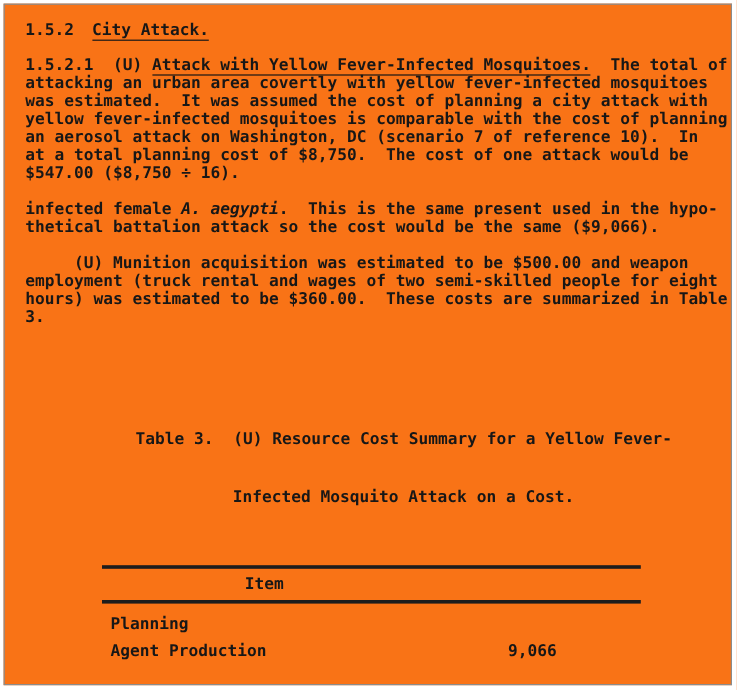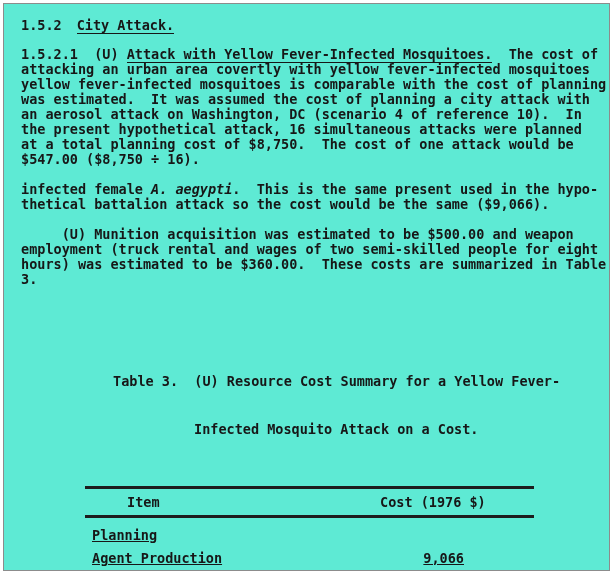--- a/index.html
+++ b/index.html
@@ -5,21 +5,21 @@
   html,body { margin:0; padding:0; }
   body {
     width:614px; height:575px; position:relative;
     background:#ffffff;
     font-family:"DejaVu Sans Mono", "Liberation Mono", monospace;
   }
   .frame {
     position:absolute; left:3px; top:3px; width:607px; height:568px;
     box-sizing:border-box;
     border:1px solid #8c8c8c;
-    background:#5eead4;
+    background:#f97316;
     overflow:hidden;
   }
   .content {
     padding:13px 10px 0 17px;
     color:#171717;
     font-weight:700;
     font-size:13.5px;
   }
   .heading { line-height:16px; white-space:pre; }
   .heading .num { margin-right:15px; }
@@ -32,40 +32,39 @@
 
   .caption { margin-top:54px; margin-left:92px; line-height:16px; white-space:pre; }
   .cap2 { padding-left:81px; }
 
   .tbl { margin-top:17px; margin-left:64px; width:449px; }
   .rule { height:3px; background:#1d1d1d; }
   .thead { display:flex; line-height:26px;justify-content:center; }
   .th-item { width:295px; box-sizing:border-box; padding-left:42px; }
   .th-cost { flex:1; }
   .tbody { padding-top:6px; }
-  .trow { display:flex; line-height:23px;text-decoration:underline; }
+  .trow { display:flex; line-height:23px; }
   .cell-item { flex:1; padding-left:7px; }
   .cell-cost { width:160px; box-sizing:border-box; padding-right:70px; text-align:right; }
 </style>
 </head>
 <body>
 
 <div class="frame">
   <div class="content">
 
     <div class="heading"><span class="num">1.5.2</span><span class="u">City Attack.</span></div>
 
     <div class="body-text">
         <div class="para">
-          <div class="line"><span>1.5.2.1  (U) </span><span class="u">Attack with Yellow Fever-Infected Mosquitoes.</span><span>  The cost of</span></div>
+          <div class="line"><span>1.5.2.1  (U) </span><span class="u">Attack with Yellow Fever-Infected Mosquitoes.</span><span>  The total of</span></div>
           <div class="line"><span>attacking an urban area covertly with yellow fever-infected mosquitoes</span></div>
+          <div class="line"><span>was estimated.  It was assumed the cost of planning a city attack with</span></div>
           <div class="line"><span>yellow fever-infected mosquitoes is comparable with the cost of planning</span></div>
-          <div class="line"><span>was estimated.  It was assumed the cost of planning a city attack with</span></div>
-          <div class="line"><span>an aerosol attack on Washington, DC (scenario 4 of reference 10).  In</span></div>
-          <div class="line"><span>the present hypothetical attack, 16 simultaneous attacks were planned</span></div>
+          <div class="line"><span>an aerosol attack on Washington, DC (scenario 7 of reference 10).  In</span></div>
           <div class="line"><span>at a total planning cost of $8,750.  The cost of one attack would be</span></div>
           <div class="line"><span>$547.00 ($8,750 ÷ 16).</span></div>
         </div>
         <div class="para">
           <div class="line"><span>infected female </span><span class="i">A. aegypti</span><span>.  This is the same present used in the hypo-</span></div>
           <div class="line"><span>thetical battalion attack so the cost would be the same ($9,066).</span></div>
         </div>
         <div class="para">
           <div class="line"><span>     (U) Munition acquisition was estimated to be $500.00 and weapon</span></div>
           <div class="line"><span>employment (truck rental and wages of two semi-skilled people for eight</span></div>
@@ -76,21 +75,20 @@
 
     <div class="caption">
       <div class="cap1">Table 3.  (U) Resource Cost Summary for a Yellow Fever-</div>
       <div class="cap2">Infected Mosquito Attack on a Cost.</div>
     </div>
 
     <div class="tbl">
       <div class="rule"></div>
       <div class="thead">
         <div class="th-item">Item</div>
-        <div class="th-cost">Cost (1976 $)</div>
       </div>
       <div class="rule"></div>
       <div class="tbody">
           <div class="trow">
             <div class="cell-item">Planning</div>
           </div>
           <div class="trow">
             <div class="cell-item">Agent Production</div>
             <div class="cell-cost">9,066</div>
           </div>

